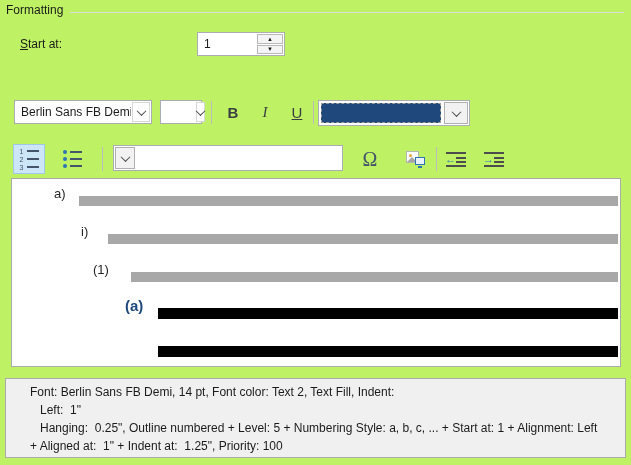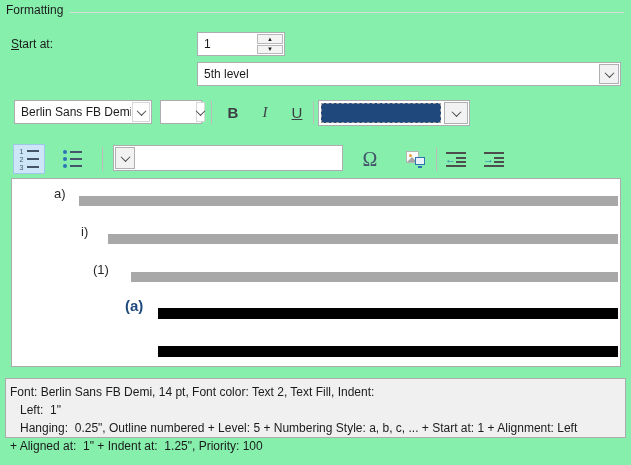--- a/index.html
+++ b/index.html
@@ -1,18 +1,18 @@
 <!DOCTYPE html>
 <html><head>
 <meta charset="utf-8">
 <style>
   * { margin:0; padding:0; box-sizing:border-box; }
   html,body { background:#f0f0f0; }
   body { font-family:"Liberation Sans","DejaVu Sans",sans-serif; font-size:12px; color:#1b1b1b; }
-  #dialog { position:relative; width:631px; height:465px; background:#86efac; overflow:hidden; }
+  #dialog { position:relative; width:631px; height:465px; background:#bef264; overflow:hidden; }
 
   
   .group-label { position:absolute; left:6px; top:3px; font-size:12px; }
   .group-line { position:absolute; left:70px; right:7px; top:12px; height:1px; background:#dcdcdc; }
 
   .field-label { position:absolute; font-size:12px; }
   .ak { text-decoration:underline; }
 
   
   .field { position:absolute; background:#fff; border:1px solid #abadb3; display:flex; align-items:center; }
@@ -65,52 +65,44 @@
 
   
   #preview { position:absolute; left:11px; top:178px; width:610px; height:189px; background:#fff; border:1px solid #ababab; }
   .pv-label { position:absolute; font-size:13px; color:#262626; }
   .pv-label.current { color:#1f497d; font-weight:bold; font-size:15px; }
   .bar { position:absolute; right:2px; }
   .bar.gray { height:10px; background:#a8a8a8; }
   .bar.black { height:11px; background:#000; }
 
   
-  #desc { position:absolute; left:5px; top:378px; width:621px; height:60px; background:#f0f0f0; border:1px solid #ababab; padding:4px 4px; }
+  #desc { position:absolute; left:5px; top:378px; width:621px; height:80px; background:#f0f0f0; border:1px solid #ababab; padding:4px 24px; }
   #desc .dline { white-space:pre-wrap; font-size:12px; line-height:18px; color:#1b1b1b; }
 </style>
 </head>
 <body>
 
 <div id="dialog">
 
   <div class="group-label">Formatting</div>
   <div class="group-line"></div>
 
-  <div class="field-label" style="left:11px; top:37px;"><span class="ak">S</span><span>tart at:</span></div>
+  <div class="field-label" style="left:20px; top:37px;"><span class="ak">S</span><span>tart at:</span></div>
   <div class="field" style="left:197px; top:32px; width:88px; height:24px;">
     <div class="val">1</div>
     <div class="spinbtns">
       <div class="spinbtn">
           <span>▲</span>
         </div>
       <div class="spinbtn">
           <span>▼</span>
         </div>
     </div>
   </div>
 
-  <div class="field" style="left:197px; top:62px; width:424px; height:24px;">
-    <div class="val">5th level</div>
-    <div class="combobtn">
-        <div class="inner">
-          <span class="chev"></span>
-        </div>
-      </div>
-  </div>
 
   <div class="field" style="left:14px; top:100px; width:138px; height:24px;">
     <div class="val">Berlin Sans FB Demi</div>
     <div class="combobtn" style="width:20px;">
         <div class="inner" style="background:#fff; border-color:#d8d8d8;">
           <span class="chev"></span>
         </div>
       </div>
   </div>
   <div class="field" style="left:160px; top:100px; width:42px; height:24px;gap:28px;">

